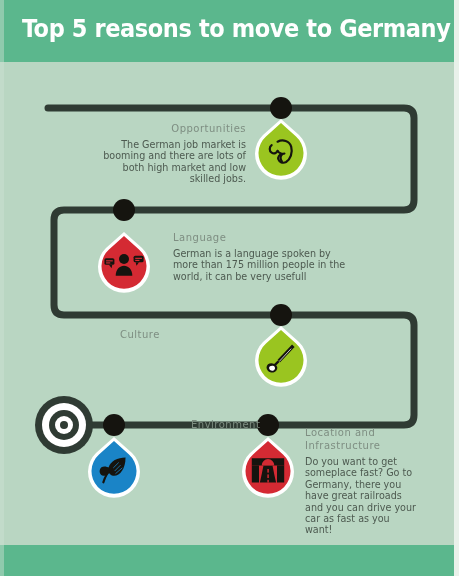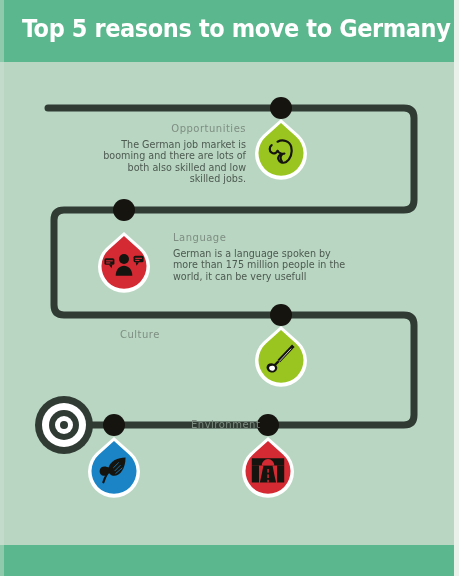--- a/index.html
+++ b/index.html
@@ -93,21 +93,21 @@
           <path d="M9 13 C6 15 6 20 9 22 C12 24 15 22 16 20"></path>
           <path d="M16 9 C22 6 30 8 32 15 C34 22 31 30 26 33 C22 35 18 33 17 30 C16 27 18 24 21 24"></path>
           <path d="M16 20 C18 23 22 24 24 23"></path>
           <path d="M21 24 C19 26 19 30 21 32"></path>
         </g>
       </svg>
     </div>
   </div>
   <div class="blk ta-r" style="left:96px;top:122px;width:150px;">
     <p class="hd">Opportunities</p>
-    <p class="bd">The German job market is booming and there are lots of both also skilled and low skilled jobs.</p>
+    <p class="bd">The German job market is booming and there are lots of both high market and low skilled jobs.</p>
   </div>
 
   <div class="pin" style="left:95px;top:231px;">
     <svg class="shell" viewBox="0 0 58 62">
       <path d="M29 1 L47 17 A26 26 0 1 1 11 17 Z" fill="#ffffff"></path>
       <path d="M29 5 L44 18.5 A22.5 22.5 0 1 1 14 18.5 Z" fill="#d42a33"></path>
     </svg>
     <div class="glyph">
       <svg width="40" height="28" viewBox="0 0 48 30">
         <g fill="#15140f">
@@ -196,17 +196,21 @@
         </g>
         <g fill="#d42a33">
           <path d="M13 12 A7 7 0 0 1 27 12 Z"></path>
           <rect x="19.3" y="16" width="1.6" height="4"></rect>
           <rect x="19.3" y="22" width="1.6" height="4"></rect>
           <rect x="19.3" y="28" width="1.6" height="3"></rect>
         </g>
       </svg>
     </div>
   </div>
+  <div class="blk" style="left:305px;top:426px;width:112px;">
+    <p class="hd">Location and Infrastructure</p>
+    <p class="bd">Do you want to get someplace fast? Go to Germany, there you have great railroads and you can drive your car as fast as you want!</p>
+  </div>
 
   <div class="band band-bottom"></div>
   <div class="page-edge"></div>
   <div class="page-edge2"></div>
 </div>
 
 </body></html>

